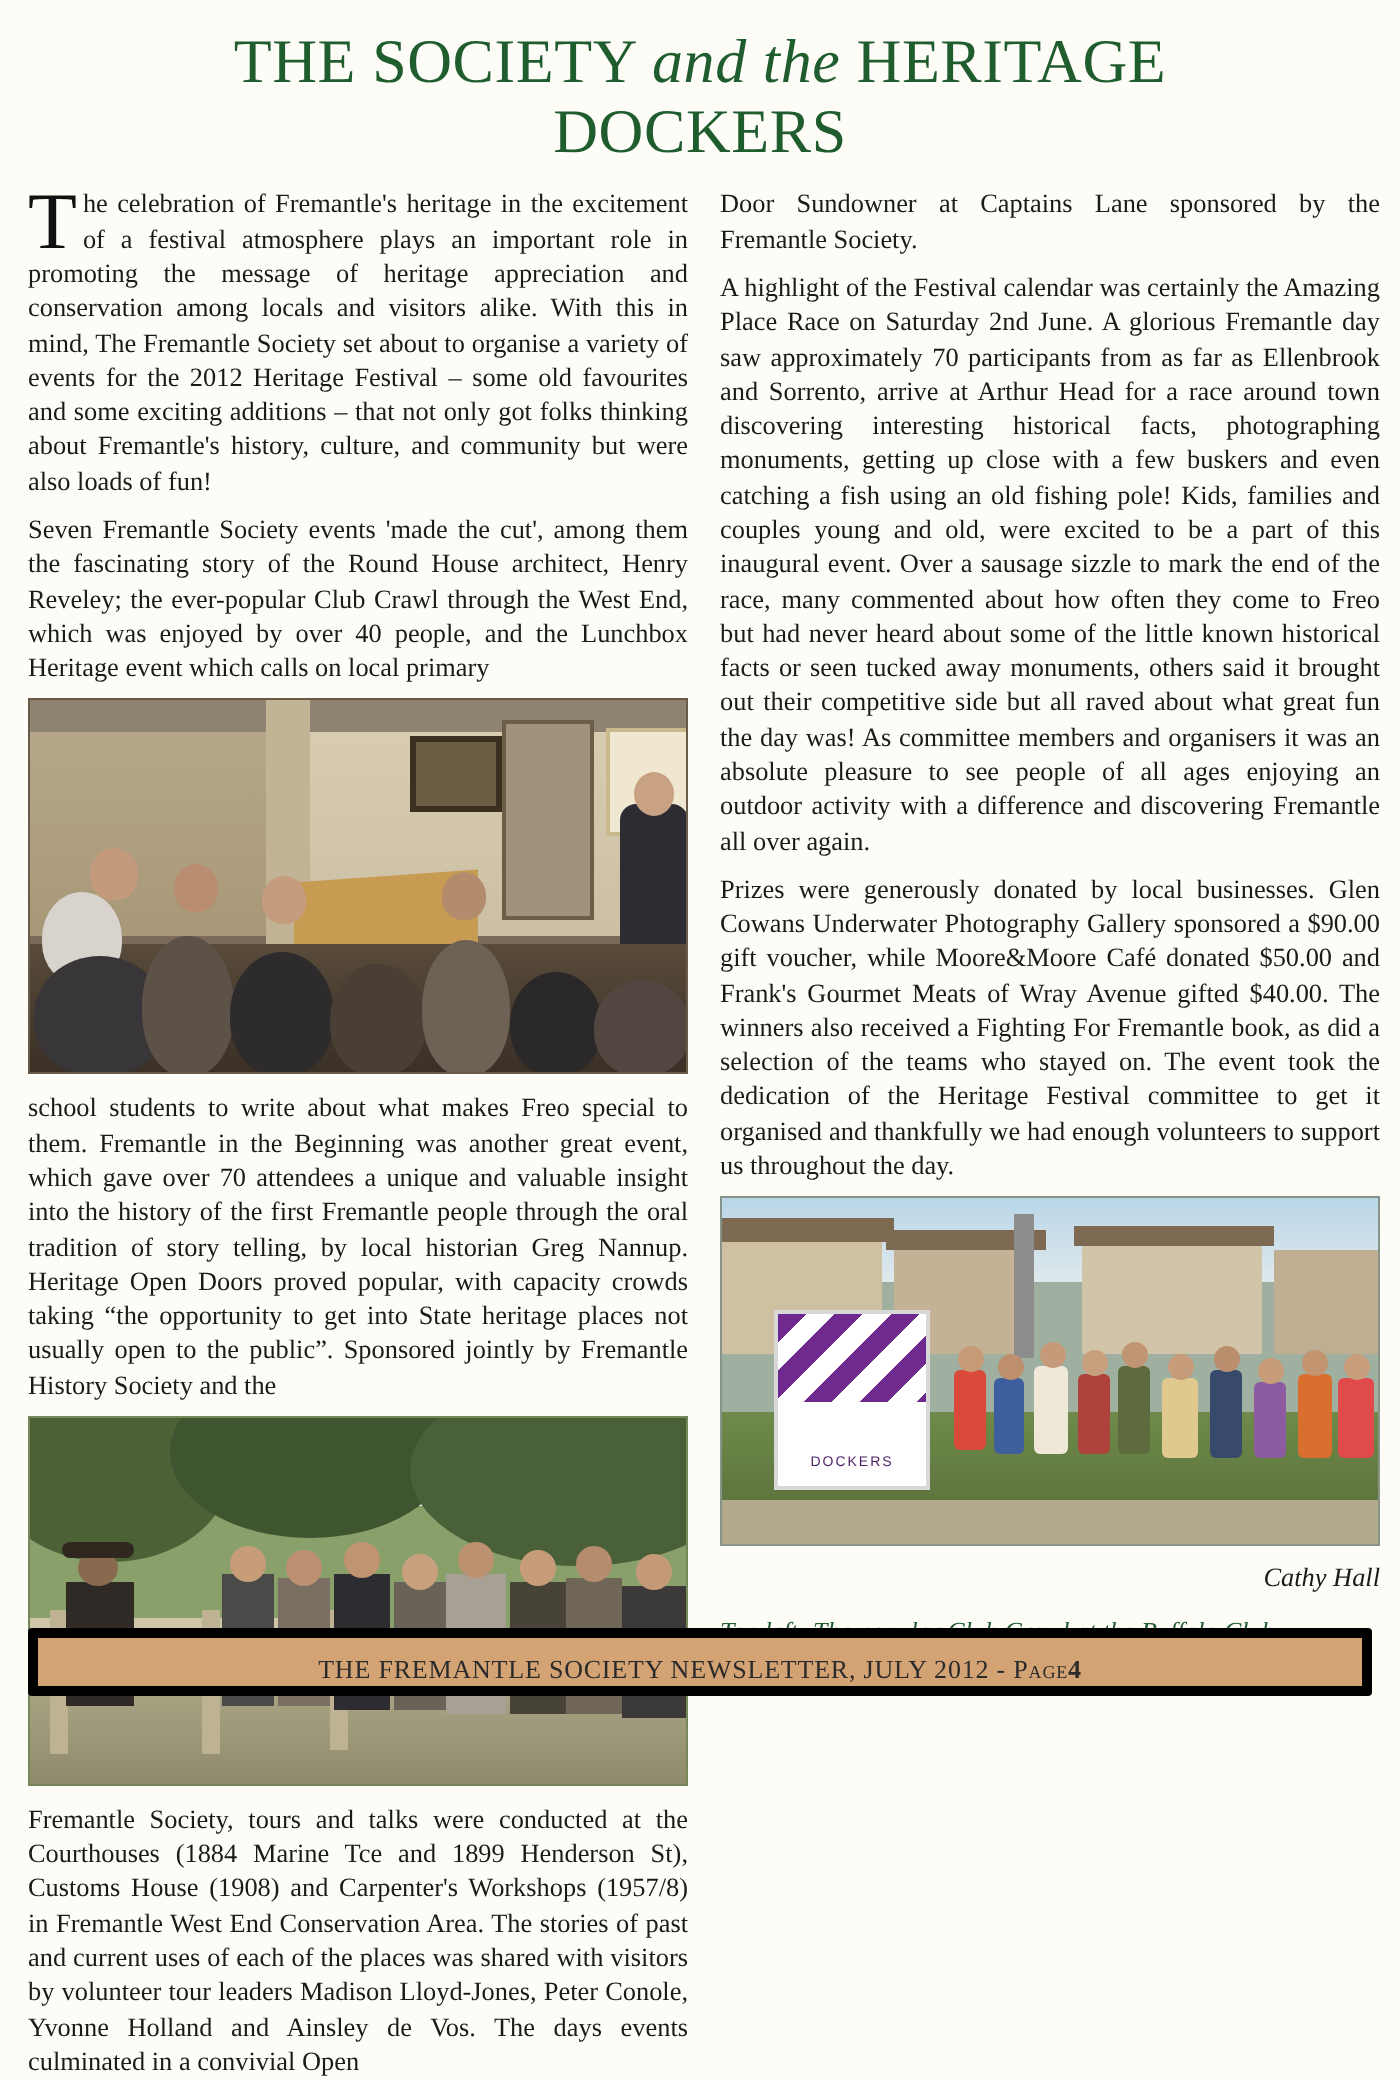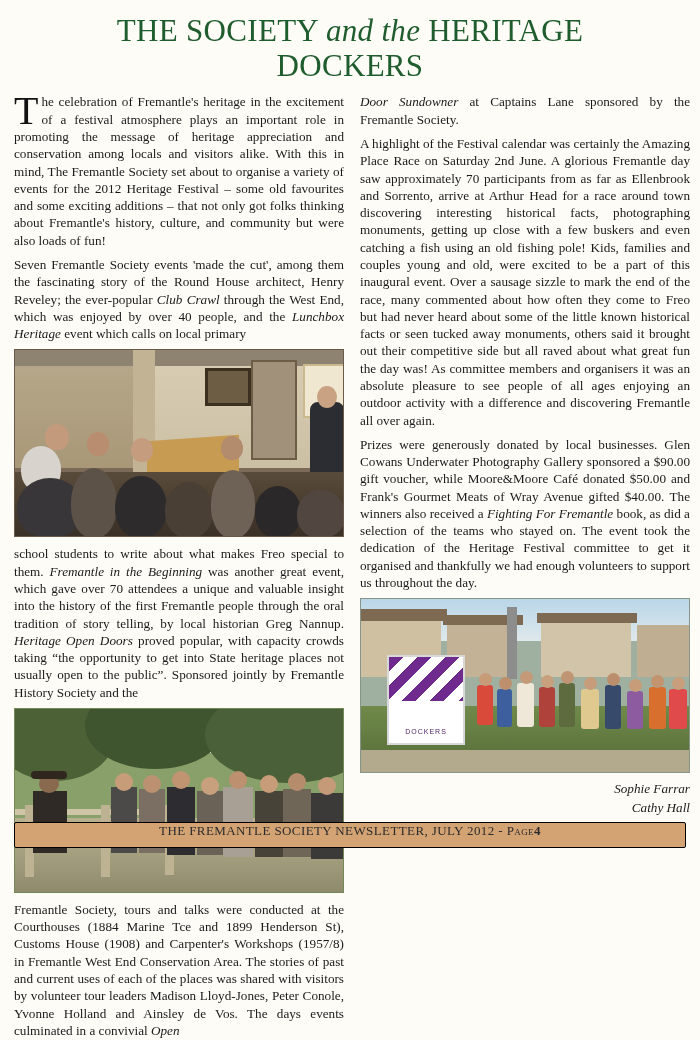--- a/index.html
+++ b/index.html
@@ -49,21 +49,21 @@
     flex: 0 0 330px;
   }
 
   p.body {
     margin: 0 0 7px 0;
     font-size: 13.2px;
     line-height: 1.31;
     text-align: justify;
     hyphens: auto;
   }
-  .ital { font-style: italic; }
+  .ital { }
 
   
   .dropcap-para {
     position: relative;
   }
   .dropcap {
     float: left;
     font-size: 40px;
     line-height: 32px;
     padding: 2px 3px 0 0;
@@ -158,24 +158,24 @@
   .captions div { margin-bottom: 0px; }
 
   
   .footer {
     position: absolute;
     left: 14px;
     right: 14px;
     bottom: 8px;
     height: 24px;
     background: #d4a373;
-    border: 1px solid #000000;
+    border: 5px solid #000000;
     border-radius: 2px;
     display: flex;
-    align-items: flex-start;
+    align-items: flex-end;
     justify-content: center;
     font-variant: small-caps;
     font-size: 13px;
     letter-spacing: 0.4px;
     color: #2b2b2b;
     margin-top: 46px;
   }
   .footer b { font-weight: bold; }
 </style>
 </head>
@@ -317,21 +317,20 @@
         <div class="runner" style="left:246px;top:74px;width:13px;height:13px;background:#bb8e6e;border-radius:50%;"></div>
         <div class="runner" style="left:266px;top:92px;width:16px;height:38px;background:#8c5ba0;"></div>
         <div class="runner" style="left:268px;top:80px;width:13px;height:13px;background:#c79c79;border-radius:50%;"></div>
         <div class="runner" style="left:288px;top:88px;width:17px;height:42px;background:#d96f2f;"></div>
         <div class="runner" style="left:290px;top:76px;width:13px;height:13px;background:#c2946f;border-radius:50%;"></div>
         <div class="runner" style="left:308px;top:90px;width:18px;height:40px;background:#e04a4a;"></div>
         <div class="runner" style="left:311px;top:78px;width:13px;height:13px;background:#c89e7c;border-radius:50%;"></div>
       </div>
 
 
-      <p class="sig">Sophie Farrar</p>
       <p class="sig">Cathy Hall</p>
 
       <div class="captions">
         <div>
           <span>Top left</span><span>: The popular Club Crawl at the Buffalo Club</span>
         </div>
       </div>
 
     </div>
   </div>

